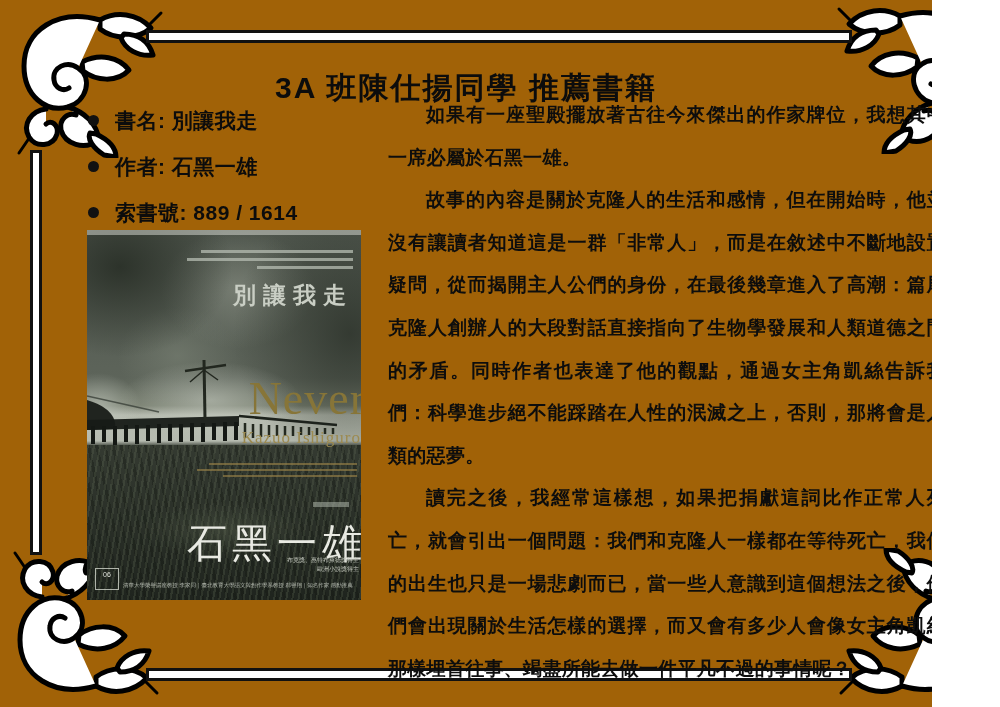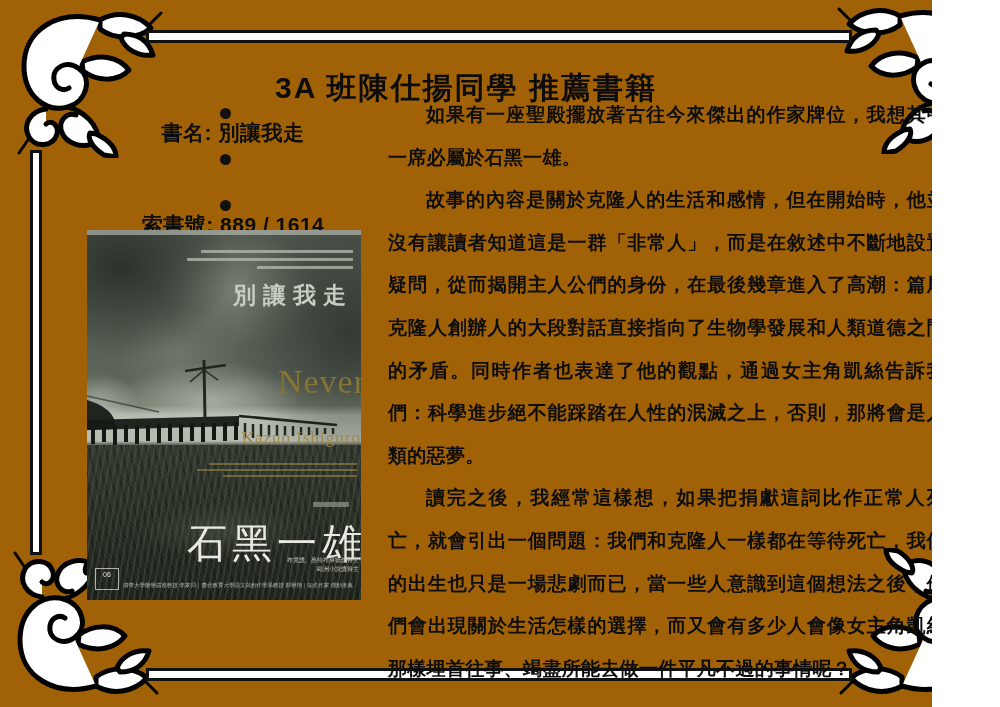--- a/index.html
+++ b/index.html
@@ -18,21 +18,21 @@
   .orn.tr{left:836px;top:2px;transform:scaleX(-1);}
   .orn.bl{left:8px;top:548px;transform:scaleY(-1);}
   .orn.br{left:838px;top:548px;transform:scale(-1,-1);}
   
   .title{
     position:absolute;left:0;top:48px;width:100%;text-align:center;
     font-size:30px;font-weight:700;letter-spacing:2px;color:#0c0c0c;
   }
   
   .book-info{position:absolute;left:88px;top:108px;width:290px;list-style:none;margin:0;padding:0;}
-  .book-info li{display:flex;align-items:center;margin-bottom:21px;height:25px;flex-direction:column;}
+  .book-info li{display:flex;align-items:center;margin-bottom:21px;height:25px;}
   .dot{width:11px;height:11px;border-radius:50%;background:#111;margin-right:16px;flex:0 0 auto;}
   .book-info .lbl{font-size:21px;font-weight:700;color:#0c0c0c;letter-spacing:0.5px;}
   
   .cover{position:absolute;left:87px;top:230px;width:274px;height:370px;background:#5c635a;overflow:hidden;}
   .cover .photo{
     position:absolute;inset:0;
     background:
       radial-gradient(130px 55px at 45% 46%, rgba(205,210,200,.55), transparent 70%),
       radial-gradient(60px 48px at 4% 48%, rgba(198,204,194,.65), transparent 72%),
       radial-gradient(150px 120px at 12% 10%, rgba(38,44,36,.85), transparent 75%),
@@ -60,21 +60,21 @@
       linear-gradient(#343a31, #1f241e);
   }
   .cover .topedge{position:absolute;left:0;top:0;right:0;height:5px;background:rgba(222,224,216,.5);}
   .cover svg.pier{position:absolute;inset:0;}
   .ctext{position:absolute;font-family:"Liberation Serif",serif;}
   .c-title-zh{top:50px;right:8px;font-size:23px;color:#c9cec4;letter-spacing:7px;font-weight:700;text-align:center;}
   .c-blurb i{position:absolute;right:8px;height:3px;background:rgba(182,188,178,.75);display:block;}
   .c-blurb .b1{top:20px;width:152px;}
   .c-blurb .b2{top:28px;width:166px;}
   .c-blurb .b3{top:36px;width:96px;}
-  .c-en1{top:133px;right:-5px;font-size:34px;color:#877538;letter-spacing:1px;text-align:center;}
+  .c-en1{top:142px;right:-5px;font-size:46px;color:#877538;letter-spacing:1px;text-align:center;}
   .c-en2{top:162px;right:-9px;font-size:39px;color:#877538;letter-spacing:1px;white-space:nowrap;}
   .c-auth-en{top:198px;right:0px;font-size:17px;color:#9c8a50;letter-spacing:1px;}
   .c-goldlines i{position:absolute;right:4px;height:2px;background:rgba(150,128,70,.65);display:block;}
   .c-goldlines .g1{top:233px;width:148px;}
   .c-goldlines .g2{top:239px;width:160px;}
   .c-goldlines .g3{top:245px;width:134px;}
   .c-minibar{position:absolute;top:272px;right:12px;width:36px;height:5px;background:rgba(172,178,168,.55);}
   .c-auth-zh{top:286px;right:-6px;font-size:40px;color:#e9eae3;letter-spacing:5px;white-space:nowrap;}
   .c-award1{top:326px;right:2px;font-size:6px;color:#c6cabf;font-family:"Liberation Sans",sans-serif;}
   .c-award2{top:335px;right:2px;font-size:6px;color:#c6cabf;font-family:"Liberation Sans",sans-serif;}
@@ -135,20 +135,21 @@
 
   <h1 class="title">3A 班陳仕揚同學 推薦書籍</h1>
 
   <ul class="book-info">
     <li>
       <span class="dot"></span>
       <span class="lbl">書名: 別讓我走</span>
     </li>
     <li>
       <span class="dot"></span>
+      <span class="lbl">作者: 石黑一雄</span>
     </li>
     <li>
       <span class="dot"></span>
       <span class="lbl">索書號: 889 / 1614</span>
     </li>
   </ul>
 
   <div class="cover">
     <div class="photo"></div>
     <div class="grass"></div>

